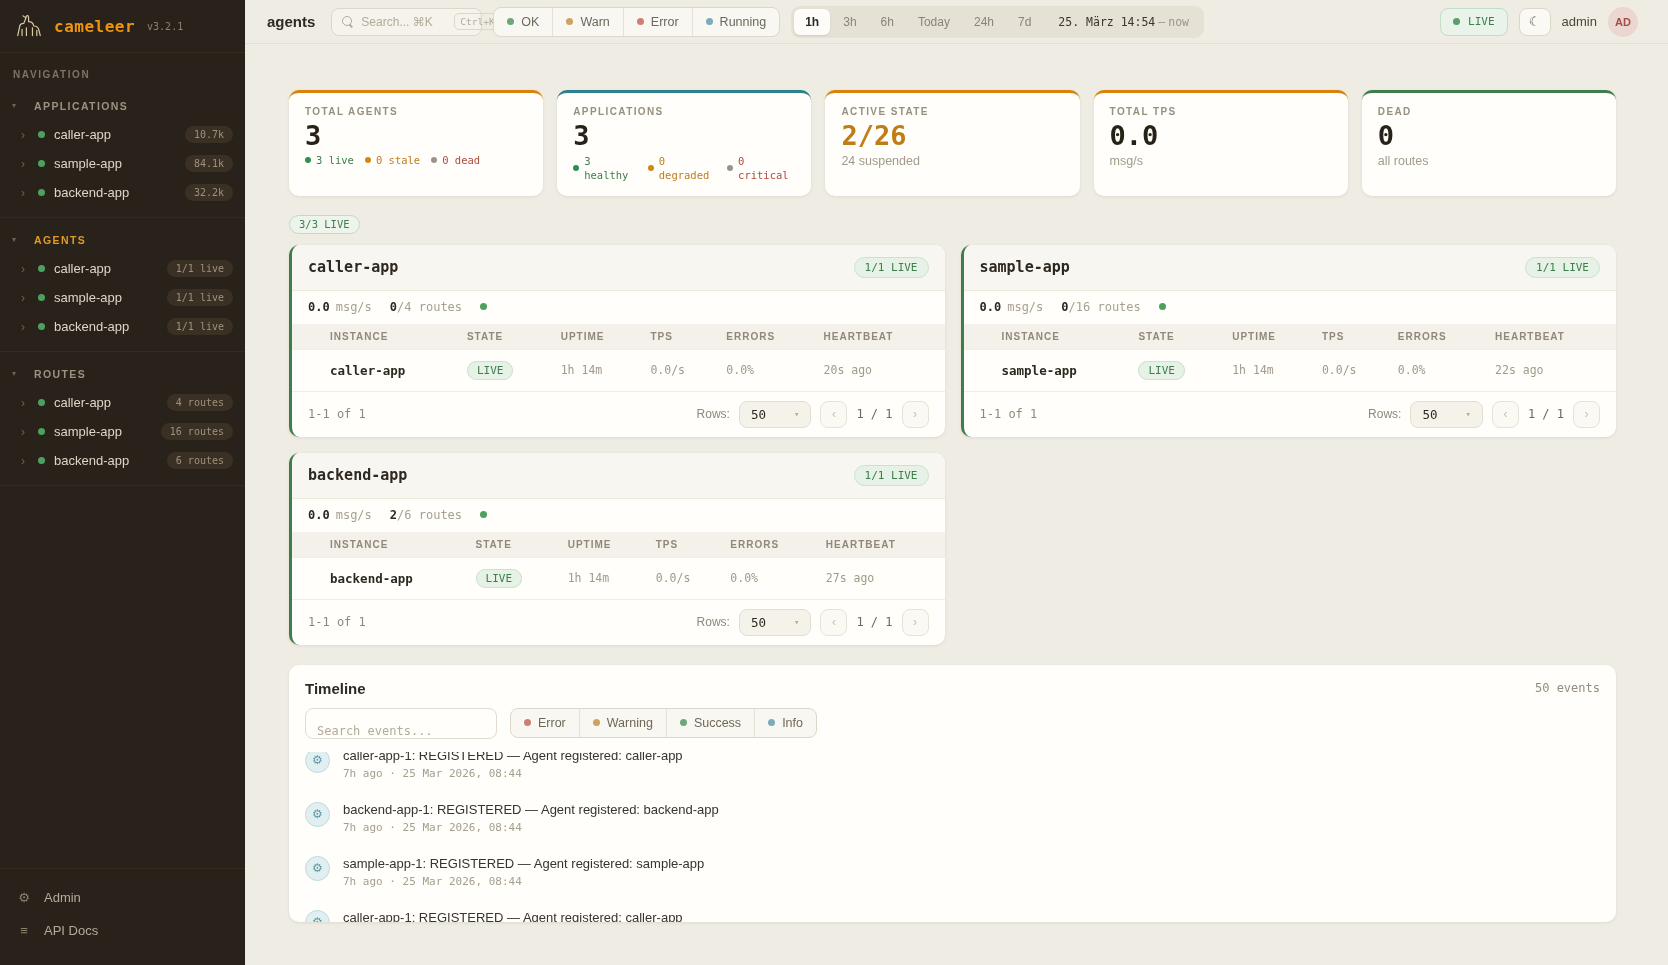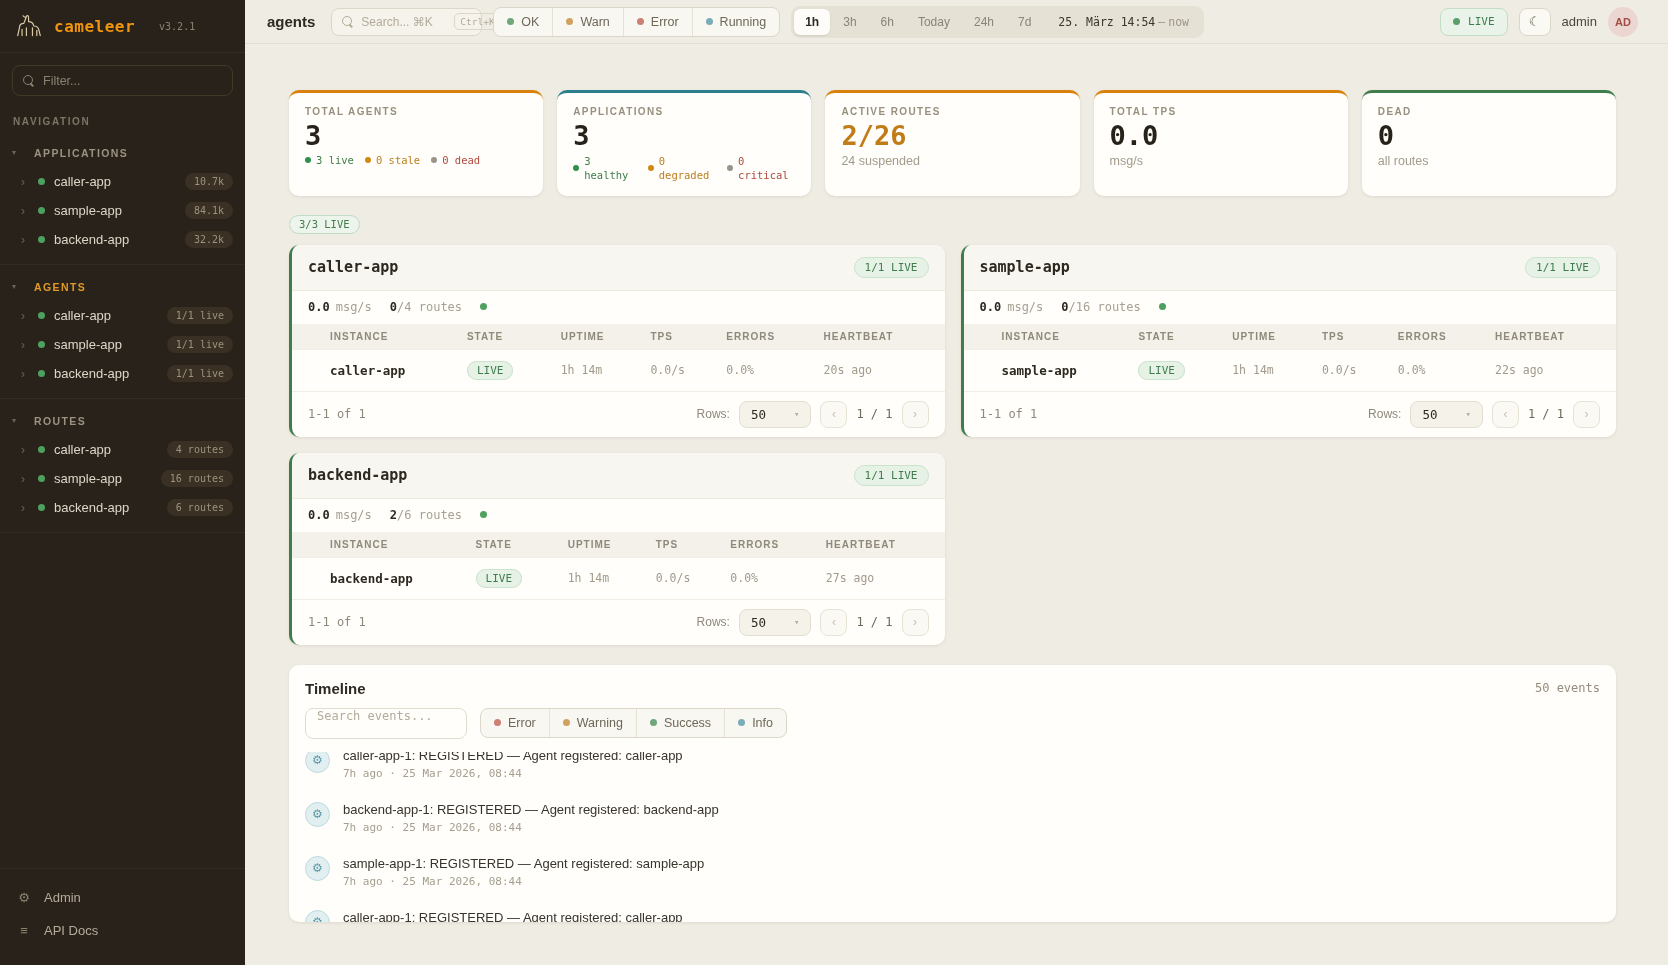--- a/index.html
+++ b/index.html
@@ -9,21 +9,21 @@
     font-family:"Liberation Sans","DejaVu Sans",sans-serif;
     background:#efece3;
     color:#2e2922;
   }
   .center { display:flex; align-items:center; justify-content:center; }
 
   
   .sidebar { width:245px; min-width:245px; background:#29221a; color:#d9d2c4; display:flex; flex-direction:column; }
   .logo-row { display:flex; align-items:center; gap:10px; padding:13px 14px; border-bottom:1px solid #352d21; }
   .brand-name { font-family:"DejaVu Sans Mono",monospace; font-weight:bold; font-size:16px; color:#ef940d; letter-spacing:.5px; }
-  .brand-ver { font-family:"DejaVu Sans Mono",monospace; font-size:10px; color:#8b8270; margin-left:14px; }
+  .brand-ver { font-family:"DejaVu Sans Mono",monospace; font-size:10px; color:#8b8270; margin-left:2px; }
   .filter-wrap { padding:12px 12px 4px; }
   .filter-box { height:31px; border:1px solid #413927; border-radius:8px; display:flex; align-items:center; gap:8px; padding:0 10px; color:#8b8270; background:transparent; }
   .filter-box input { border:none; outline:none; background:transparent; color:#d9d2c4; font-size:12.5px; width:100%; font-family:inherit; }
   .filter-box input::placeholder { color:#8b8270; }
   .search-glyph { width:12px; height:12px; position:relative; display:inline-block; flex-shrink:0; }
   .search-glyph::before { content:''; position:absolute; width:8px; height:8px; border:1.5px solid currentColor; border-radius:50%; left:0; top:0; }
   .search-glyph::after { content:''; position:absolute; width:4px; height:1.5px; background:currentColor; transform:rotate(45deg); left:7px; top:9px; }
   .nav-label { padding:16px 13px 4px; font-size:10px; letter-spacing:1.6px; color:#7d7564; font-weight:bold; }
   .section { padding:8px 0 10px; border-bottom:1px solid #332b20; }
   .section:last-of-type { border-bottom:none; }
@@ -112,21 +112,21 @@
   .rows-select .caret { color:#b5ad9c; font-size:9px; }
   .page-btn { width:27px; height:27px; border:1px solid #e7e2d4; background:#fbf9f4; border-radius:8px; color:#c7c0b1; font-size:12px; cursor:pointer; }
   .page-indicator { color:#6e6859; }
 
   
   .timeline-card { margin-top:20px; background:#fffefb; border-radius:10px; box-shadow:0 1px 3px rgba(70,58,34,.1); height:257px; display:flex; flex-direction:column; overflow:hidden; }
   .tl-head { display:flex; justify-content:space-between; align-items:center; padding:15px 16px 11px; }
   .tl-title { font-weight:bold; font-size:15px; color:#2e2922; }
   .tl-count { font-family:"DejaVu Sans Mono",monospace; font-size:12px; color:#948c7c; }
   .tl-filters { display:flex; gap:13px; padding:0 16px 13px; }
-  .tl-search { width:162px; height:31px; border:1px solid #e2ddd0; border-radius:8px; padding:0 11px; display:flex; align-items:flex-start; }
+  .tl-search { width:192px; height:31px; border:1px solid #e2ddd0; border-radius:8px; padding:0 11px; display:flex; align-items:flex-end; }
   .tl-search input { border:none; outline:none; background:transparent; width:100%; font-family:"DejaVu Sans Mono",monospace; font-size:12px; color:#6e6859; }
   .tl-search input::placeholder { color:#b3ab9a; }
   .tl-events { flex:1; overflow:hidden; padding:0 16px; }
   .tl-list { margin-top:-15px; }
   .tl-event { display:flex; gap:13px; padding:11px 0; align-items:flex-start; cursor:pointer; }
   .tl-icon { width:25px; height:25px; border-radius:50%; background:#e2eff1; border:1px solid #bcdbe0; color:#5a9aa8; font-size:12px; flex-shrink:0; }
   .tl-event-title { font-size:13px; color:#38332b; margin-bottom:4px; }
   .tl-event-time { font-family:"DejaVu Sans Mono",monospace; font-size:11px; color:#a69e8e; }
 </style>
 </head>
@@ -136,26 +136,20 @@
   <div class="logo-row">
     <svg viewBox="0 0 34 30" width="30" height="26" fill="none" stroke="#d8c9a3" stroke-width="1.4" stroke-linecap="round" stroke-linejoin="round">
       <path d="M4 26 L6 17 C6 13 9 12 11 12 C12 9 13 8 13.5 5 C14 2.5 16.5 2.5 16.5 5 L16.5 10 C20 10 22 12 22.5 15 C26 15 28 17 28.5 20 L30 26"></path>
       <path d="M9 26 L9 19 M14 26 L14 17 M21 26 L21 17 M26 26 L26 20"></path>
       <path d="M13.5 5 C12 5 11 4.2 10.2 3.2"></path>
     </svg>
     <span class="brand-name">cameleer</span>
     <span class="brand-ver">v3.2.1</span>
   </div>
 
-  <div class="filter-wrap">
-    <div class="filter-box">
-      <span class="search-glyph"></span>
-      <input placeholder="Filter..." style="">
-    </div>
-  </div>
 
   <div class="nav-label">NAVIGATION</div>
 
   <div class="section">
     <div class="section-head">
       <span class="sec-caret">▾</span>
       <span class="sec-label">APPLICATIONS</span>
     </div>
     <div class="item">
       <span class="chev">›</span>
@@ -333,21 +327,21 @@
               <span class="sub-text">0 degraded</span>
             </span>
           <span class="sub sub-red">
               <span class="dot"></span>
               <span class="sub-text">0 critical</span>
             </span>
         </div>
       </div>
 
       <div class="stat-card">
-        <div class="stat-label">ACTIVE ROUTES</div>
+        <div class="stat-label">ACTIVE STATE</div>
         <div class="stat-value orange">2/26</div>
         <div class="stat-sub-single">24 suspended</div>
       </div>
 
       <div class="stat-card">
         <div class="stat-label">TOTAL TPS</div>
         <div class="stat-value">0.0</div>
         <div class="stat-sub-single">msg/s</div>
       </div>
 

